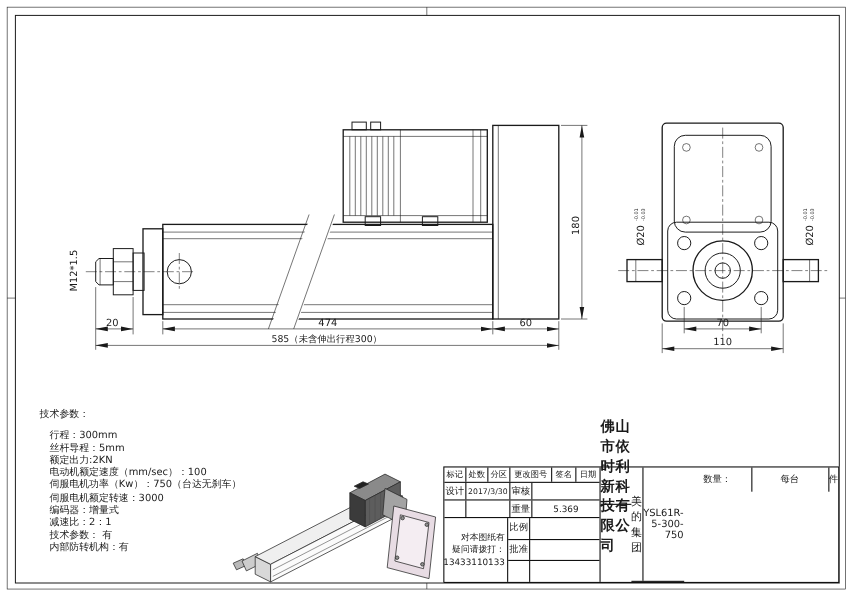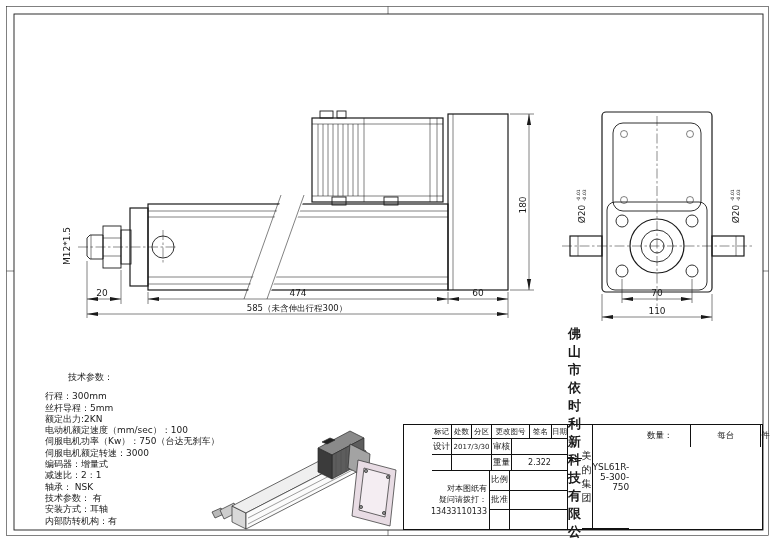--- a/index.html
+++ b/index.html
@@ -15,27 +15,27 @@
   .med   { stroke:#1a1a1a; stroke-width:0.9; fill:none; }
   .thin  { stroke:#1a1a1a; stroke-width:0.55; fill:none; }
   .cl    { stroke:#1a1a1a; stroke-width:0.5; fill:none; stroke-dasharray:10 2.5 2.5 2.5; }
   svg text { fill:#1a1a1a; font-family:"DejaVu Sans","Liberation Sans",sans-serif; }
   .dimtext { font-size:9px; }
   .dimtext-sm { font-size:8.5px; }
   .tol { font-size:4.5px; }
 
   
   .tech-params { position:absolute; left:36px; top:372px; font-size:9px; line-height:11.3px; }
-  .tp-title { margin-bottom:8px;margin-left:32px; }
+  .tp-title { margin-bottom:8px; }
   .tp-line { padding-left:9px; }
 
   
   .title-block { position:absolute; left:403px; top:424px; width:360px; height:106px;
     border:1.4px solid #111; display:flex; font-size:8.5px; background:#fff; }
-  .tb-left { width:142px; border-right:1px solid #111; display:flex; flex-direction:column;margin-left:28px; }
+  .tb-left { width:142px; border-right:1px solid #111; display:flex; flex-direction:column; }
   .tb-row { display:flex; border-bottom:1px solid #111; }
   .tb-row .c { border-right:1px solid #111; display:flex; align-items:center; justify-content:center;
     overflow:hidden; white-space:nowrap; }
   .tb-row .c:last-child { border-right:none; }
   .h14 { height:14px; } .h16 { height:16px; }
   .w20 { width:20px; } .w22 { width:22px; } .w38 { width:38px; } .w40 { width:40px; }
   .f1 { flex:1; }
   .fs7 { font-size:7px; } .fs75 { font-size:7.5px; } .fs8 { font-size:8px; }
   .tb-r4 { flex:1; display:flex; }
   .tb-contact { width:58px; border-right:1px solid #111; display:flex; flex-direction:column;
@@ -248,23 +248,21 @@
 <div class="tech-params">
   <div class="tp-title">技术参数：</div>
   <div class="tp-line">行程：300mm</div>
   <div class="tp-line">丝杆导程：5mm</div>
   <div class="tp-line">额定出力:2KN</div>
   <div class="tp-line">电动机额定速度（mm/sec）：100</div>
   <div class="tp-line">伺服电机功率（Kw）：750（台达无刹车）</div>
   <div class="tp-line">伺服电机额定转速：3000</div>
   <div class="tp-line">编码器：增量式</div>
   <div class="tp-line">减速比：2：1</div>
-  <div class="tp-line">轴承： NSK</div>
   <div class="tp-line">技术参数： 有</div>
-  <div class="tp-line">安装方式：耳轴</div>
   <div class="tp-line">内部防转机构：有</div>
 </div>
 
 <div class="title-block">
   <div class="tb-left">
     <div class="tb-row h14 fs75">
       <div class="c w20">标记</div>
       <div class="c w20">处数</div>
       <div class="c w20">分区</div>
       <div class="c w38">更改图号</div>
@@ -274,21 +272,21 @@
     <div class="tb-row h16">
       <div class="c w20">设计</div>
       <div class="c w40 fs7">2017/3/30</div>
       <div class="c w20">审核</div>
       <div class="c f1"></div>
     </div>
     <div class="tb-row h16">
       <div class="c w20"></div>
       <div class="c w40"></div>
       <div class="c w20">重量</div>
-      <div class="c f1 fs8">2.322</div>
+      <div class="c f1 fs8">5.369</div>
     </div>
     <div class="tb-r4">
       <div class="tb-contact">
         <div>对本图纸有</div>
         <div>疑问请拨打：</div>
         <div>13433110133</div>
       </div>
       <div class="tb-r4r">
         <div class="tb-row">
           <div class="c w20">比例</div>

